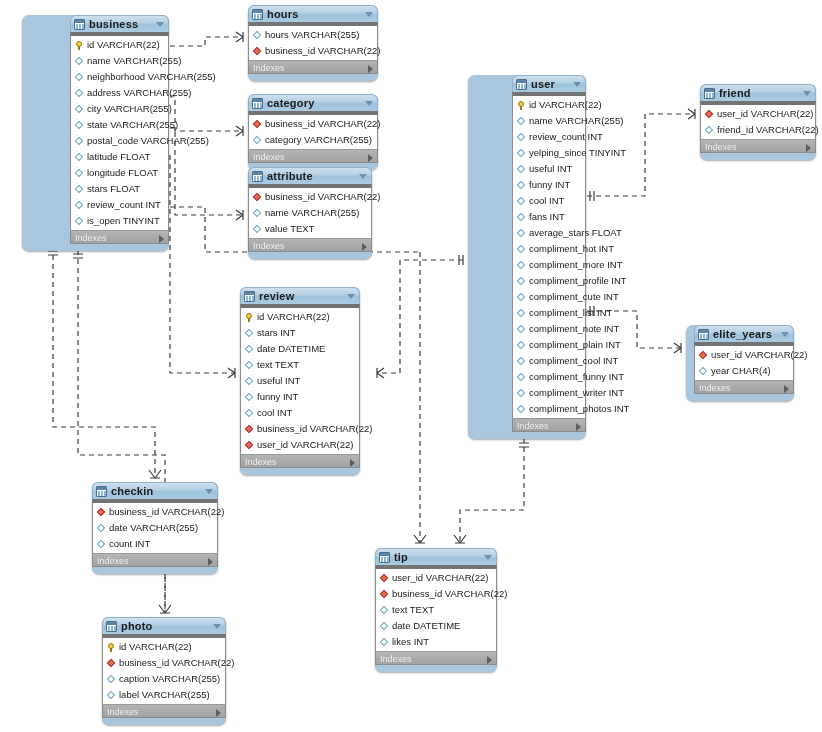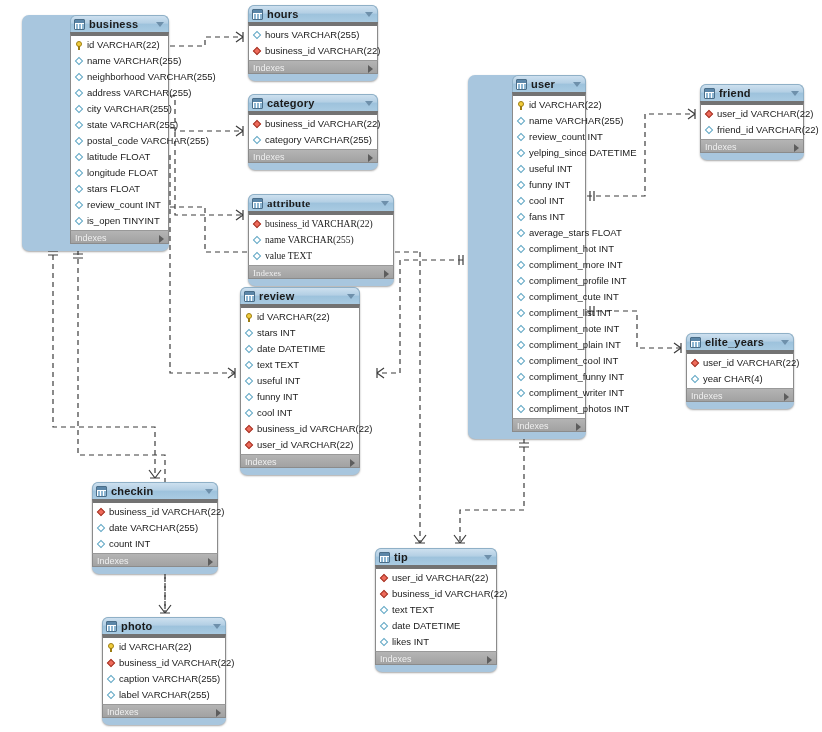--- a/index.html
+++ b/index.html
@@ -369,21 +369,21 @@
           <div class="fld">
             <span class="ic ic-col"></span>
             <span class="fld-txt">category VARCHAR(255)</span>
           </div>
         </div>
         <div class="tbl-foot">
           <span class="foot-lbl">Indexes</span>
           <span class="foot-caret"></span>
         </div>
       </div>
-      <div class="tbl" style="left: 248px; top: 194px; width: 146px; font-family: Liberation Serif, serif;">
+      <div class="tbl" style="left: 248px; top: 167px; width: 124px;">
         <div class="tbl-hdr">
           <span class="hdr-icon"></span>
           <span class="tbl-name">attribute</span>
           <span class="hdr-caret"></span>
         </div>
         <div class="tbl-body">
           <div class="fld">
             <span class="ic ic-fk"></span>
             <span class="fld-txt">business_id VARCHAR(22)</span>
           </div>
@@ -464,21 +464,21 @@
           <div class="fld">
             <span class="ic ic-col"></span>
             <span class="fld-txt">name VARCHAR(255)</span>
           </div>
           <div class="fld">
             <span class="ic ic-col"></span>
             <span class="fld-txt">review_count INT</span>
           </div>
           <div class="fld">
             <span class="ic ic-col"></span>
-            <span class="fld-txt">yelping_since DATETIME</span>
+            <span class="fld-txt">yelping_since TINYINT</span>
           </div>
           <div class="fld">
             <span class="ic ic-col"></span>
             <span class="fld-txt">useful INT</span>
           </div>
           <div class="fld">
             <span class="ic ic-col"></span>
             <span class="fld-txt">funny INT</span>
           </div>
           <div class="fld">
@@ -536,42 +536,42 @@
           <div class="fld">
             <span class="ic ic-col"></span>
             <span class="fld-txt">compliment_photos INT</span>
           </div>
         </div>
         <div class="tbl-foot">
           <span class="foot-lbl">Indexes</span>
           <span class="foot-caret"></span>
         </div>
       </div>
-      <div class="tbl" style="left: 700px; top: 84px; width: 104px;">
+      <div class="tbl" style="left: 700px; top: 84px; width: 116px;">
         <div class="tbl-hdr">
           <span class="hdr-icon"></span>
           <span class="tbl-name">friend</span>
           <span class="hdr-caret"></span>
         </div>
         <div class="tbl-body">
           <div class="fld">
             <span class="ic ic-fk"></span>
             <span class="fld-txt">user_id VARCHAR(22)</span>
           </div>
           <div class="fld">
             <span class="ic ic-col"></span>
             <span class="fld-txt">friend_id VARCHAR(22)</span>
           </div>
         </div>
         <div class="tbl-foot">
           <span class="foot-lbl">Indexes</span>
           <span class="foot-caret"></span>
         </div>
       </div>
-      <div class="tbl" style="left: 686px; top: 333px; width: 108px;">
+      <div class="tbl" style="left: 686px; top: 325px; width: 108px; padding-left: 8px;">
         <div class="tbl-hdr">
           <span class="hdr-icon"></span>
           <span class="tbl-name">elite_years</span>
           <span class="hdr-caret"></span>
         </div>
         <div class="tbl-body">
           <div class="fld">
             <span class="ic ic-fk"></span>
             <span class="fld-txt">user_id VARCHAR(22)</span>
           </div>

